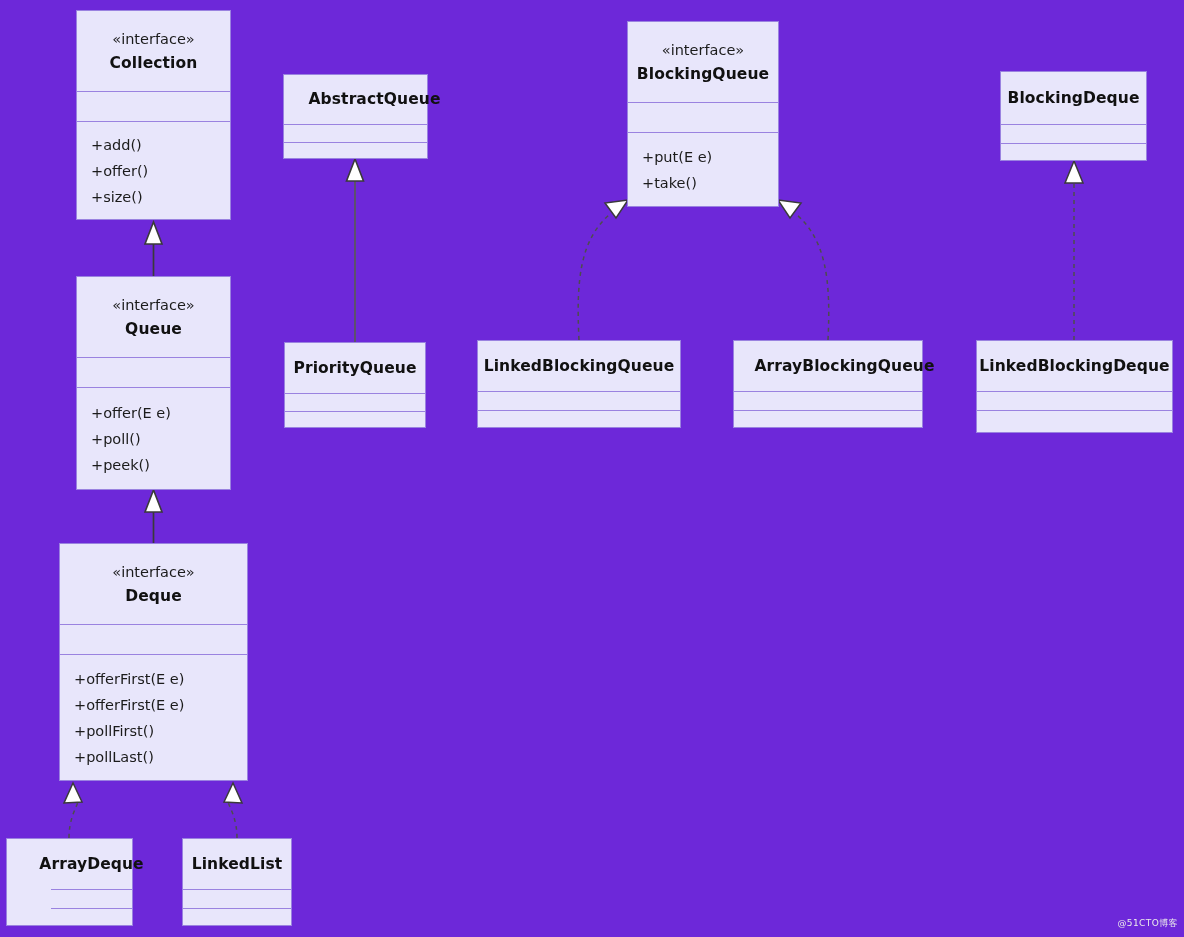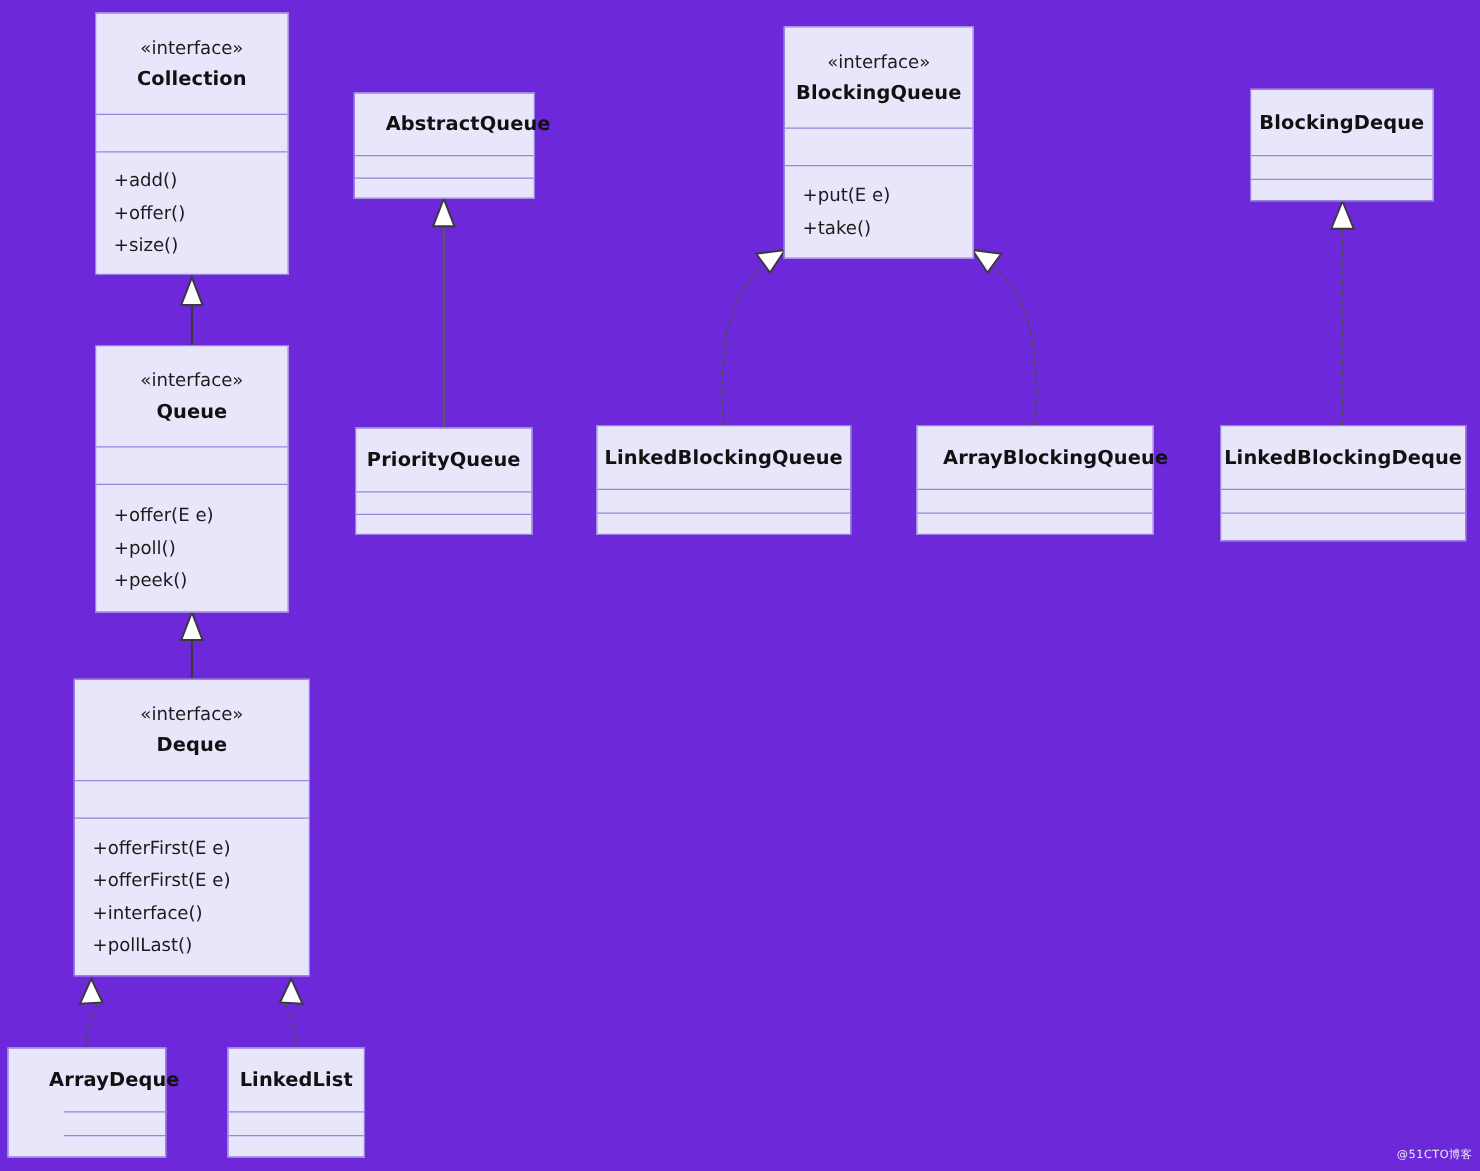--- a/index.html
+++ b/index.html
@@ -155,21 +155,21 @@
       </div>
       <div class="uml-box" style="left: 59px; top: 543px; width: 189px; height: 238px;">
         <div class="compartment comp-head" style="height: 80px; flex: 0 0 80px;">
           <div class="stereotype">«interface»</div>
           <div class="cls-name">Deque</div>
         </div>
         <div class="compartment comp-attrs" style="height: 30px; flex: 0 0 30px;"></div>
         <div class="compartment comp-ops" style="flex: 1 1 auto;">
           <div class="op-line">+offerFirst(E e)</div>
           <div class="op-line">+offerFirst(E e)</div>
-          <div class="op-line">+interface()</div>
+          <div class="op-line">+pollFirst()</div>
           <div class="op-line">+pollLast()</div>
         </div>
       </div>
       <div class="uml-box" style="left: 283px; top: 74px; width: 145px; height: 85px;">
         <div class="compartment comp-head" style="height: 49px; flex: 0 0 49px; padding-left: 38px;">
           <div class="cls-name">AbstractQueue</div>
         </div>
         <div class="compartment comp-attrs" style="height: 18px; flex: 0 0 18px;"></div>
         <div class="compartment comp-ops" style="flex: 1 1 auto;"></div>
       </div>

